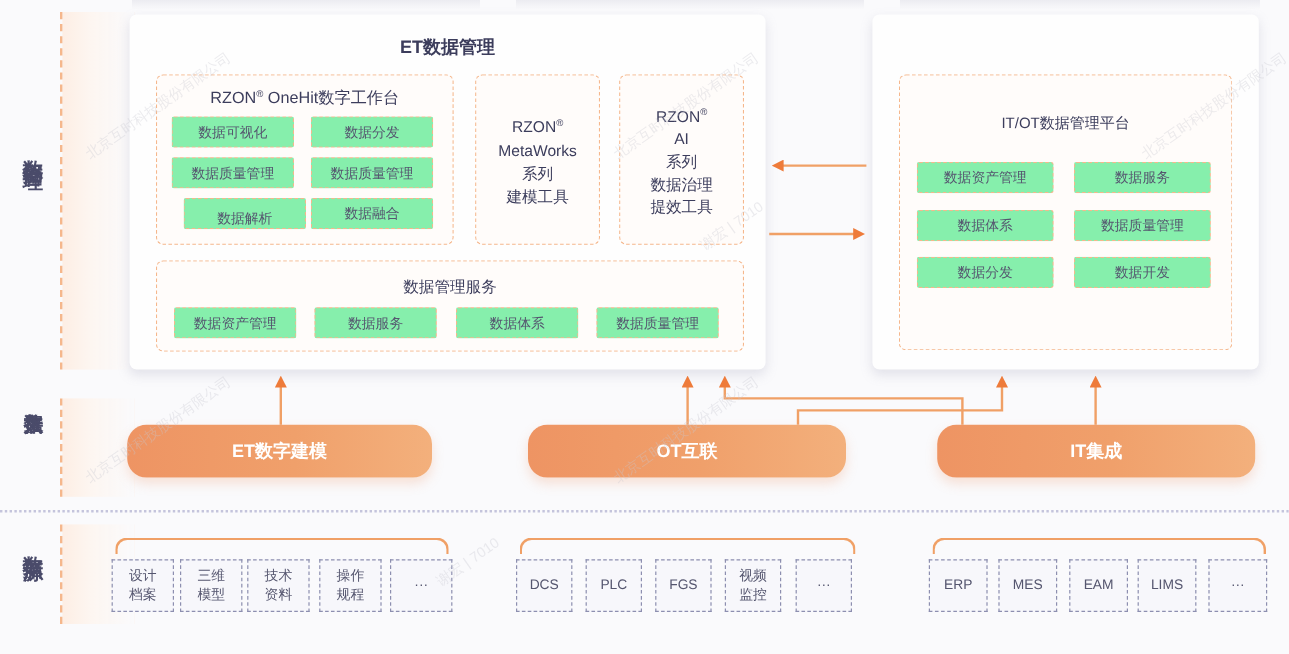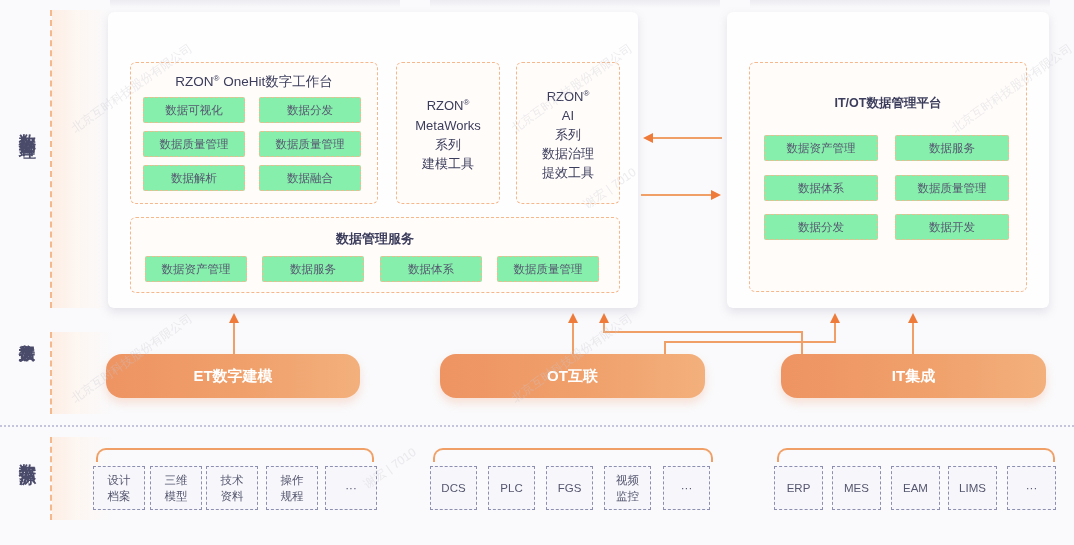--- a/index.html
+++ b/index.html
@@ -4,21 +4,21 @@
 <style>
   html,body{margin:0;padding:0;}
   body{width:1074px;height:545px;position:relative;overflow:hidden;background:#fafafc;font-family:"Liberation Sans","DejaVu Sans",sans-serif;color:#3c3d5c;}
   .abs{position:absolute;}
   .topshadow{position:absolute;top:0;height:8px;background:linear-gradient(#ececf1,#fafafc);}
   .band{position:absolute;left:50px;background:linear-gradient(90deg,#fdeee4 0%,#fdf6f1 40%,rgba(250,250,252,0) 100%);border-left:2px dashed #f5b78c;}
   .sidelabel{position:absolute;left:16px;width:24px;font-size:17px;font-weight:bold;color:#4a4b6a;line-height:22px;text-align:center;}
   .card{position:absolute;background:#fefefe;border-radius:6px;box-shadow:0 4px 10px rgba(140,140,170,0.22);}
   .card-title{position:absolute;left:0;right:0;text-align:center;font-size:15px;font-weight:bold;color:#3c3d5c;}
   .dbox{position:absolute;border:1.5px dashed #f5b78c;border-radius:6px;background:#fffcfa;}
-  .dtitle{position:absolute;left:0;right:0;text-align:center;font-size:13px;font-weight:bold;color:#3c3d5c;}
+  .dtitle{position:absolute;left:0;right:0;text-align:center;font-size:13px;font-weight:normal;color:#3c3d5c;}
   .chip{position:absolute;border:1.5px dashed #f5b78c;background:#86efac;border-radius:2px;font-size:11.5px;color:#55566f;display:flex;align-items:center;justify-content:center;}
   .tall{display:flex;flex-direction:column;align-items:center;justify-content:center;font-size:13px;font-weight:bold;color:#3c3d5c;line-height:19px;text-align:center;}
   .obtn{position:absolute;height:44px;border-radius:16px;background:linear-gradient(90deg,#ee9463 0%,#f0a06b 55%,#f3b07c 100%);box-shadow:0 5px 10px rgba(238,148,99,0.25);color:#fff;font-size:15px;font-weight:bold;display:flex;align-items:center;justify-content:center;}
   .src{position:absolute;width:50px;height:42px;border:1.5px dashed #8d8fb0;background:#f7f7fb;font-size:11.5px;color:#55566f;display:flex;align-items:center;justify-content:center;text-align:center;line-height:16px;}
   .brace{position:absolute;height:12px;border:2px solid #f0a066;border-bottom:none;border-radius:10px 10px 0 0;}
   .sep{position:absolute;left:0;right:0;top:425px;border-top:2px dotted #c4c4dc;}
   sup{font-size:8px;}
   .wm{position:absolute;font-size:12px;color:rgba(200,200,210,0.35);transform:rotate(-35deg);white-space:nowrap;pointer-events:none;}
 </style>
 </head>
@@ -36,38 +36,39 @@
   <div style="writing-mode:vertical-rl;letter-spacing:3px;">数据管理</div>
 </div>
 <div class="sidelabel" style="top:332px;">
   <div style="writing-mode:vertical-rl;letter-spacing:0px;font-size:16px;">数据接入</div>
 </div>
 <div class="sidelabel" style="top:450px;">
   <div style="writing-mode:vertical-rl;letter-spacing:2px;">数据源</div>
 </div>
 
 <div class="card" style="left:108px;top:12px;width:530px;height:296px;">
+  <div class="card-title" style="top:18px;">ET数据管理</div>
 
   <div class="dbox" style="left:22px;top:50px;width:246px;height:140px;">
     <div class="dtitle" style="top:10px;font-weight:normal;font-size:13.5px;">
       <span>RZON</span><sup>®</sup><span> OneHit数字工作台</span>
     </div>
     <div class="chip" style="left:12px;top:34px;width:100px;height:24px;">
         <span>数据可视化</span>
       </div>
     <div class="chip" style="left:128px;top:34px;width:100px;height:24px;">
         <span>数据分发</span>
       </div>
     <div class="chip" style="left:12px;top:68px;width:100px;height:24px;">
         <span>数据质量管理</span>
       </div>
     <div class="chip" style="left:128px;top:68px;width:100px;height:24px;">
         <span>数据质量管理</span>
       </div>
-    <div class="chip" style="left:12px;top:102px;width:100px;height:24px;">
+    <div class="chip" style="left:22px;top:102px;width:100px;height:24px;align-items:flex-end;">
         <span>数据解析</span>
       </div>
     <div class="chip" style="left:128px;top:102px;width:100px;height:24px;">
         <span>数据融合</span>
       </div>
   </div>
 
   <div class="dbox tall" style="left:288px;top:50px;width:102px;height:140px;font-weight:normal;">
     <div><span>RZON</span><sup>®</sup></div>
     <div>MetaWorks</div>

